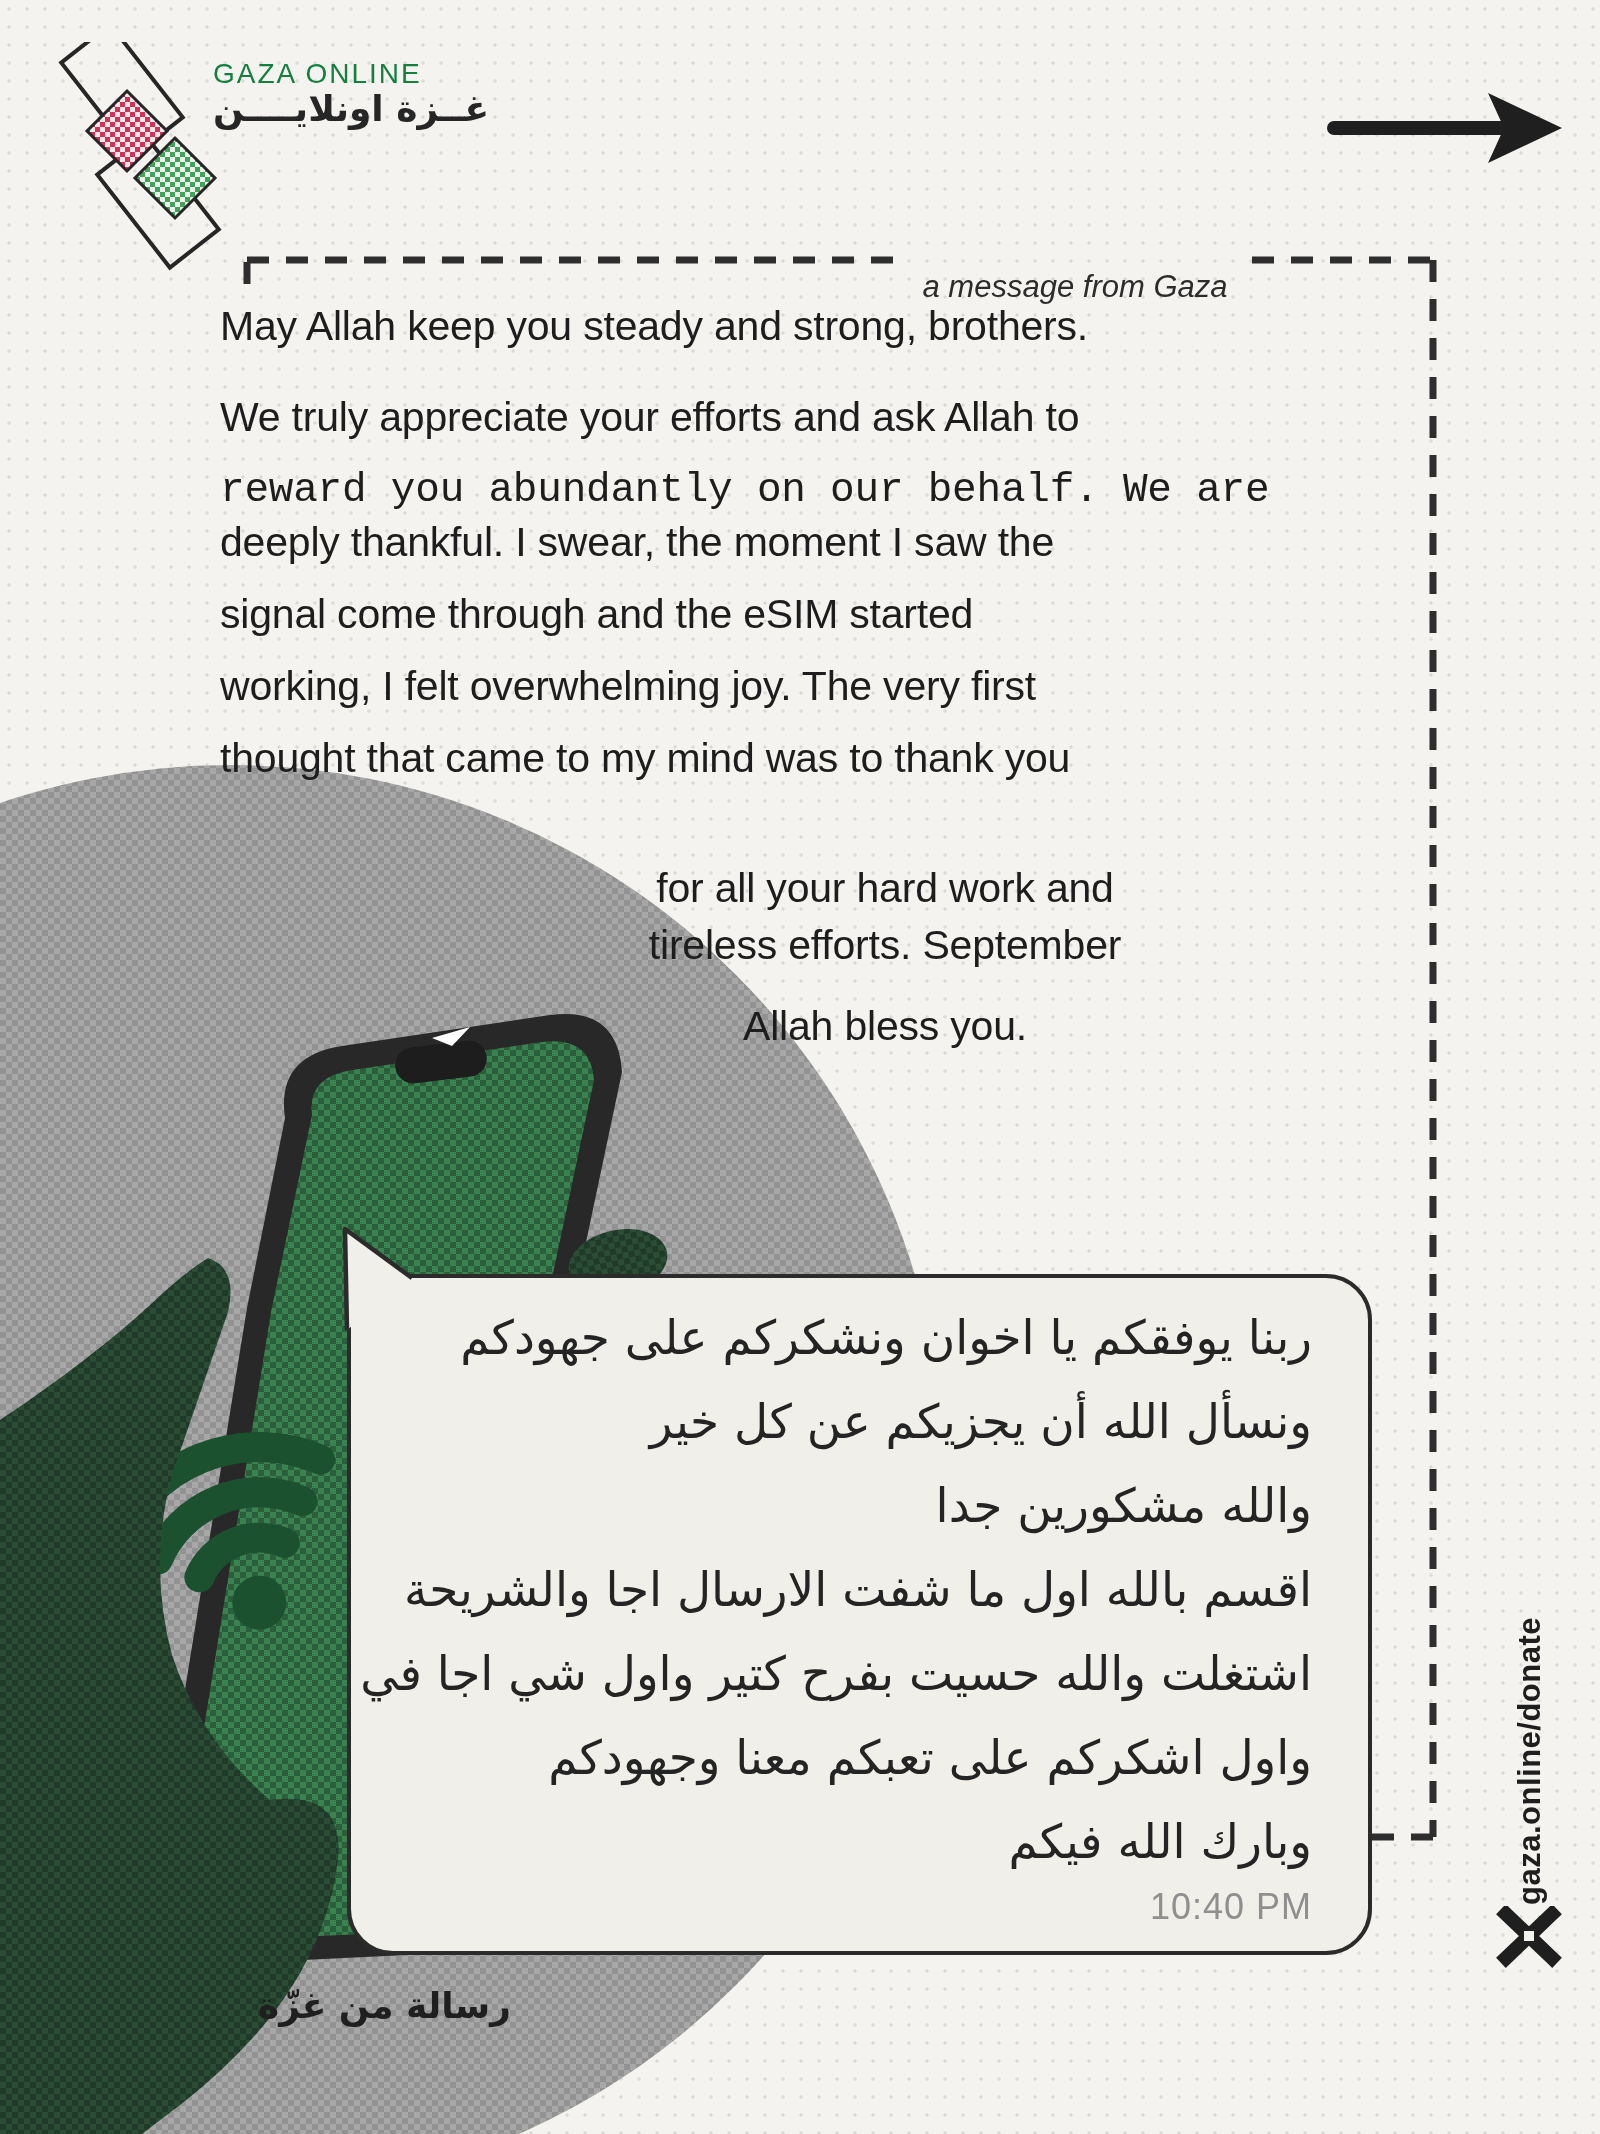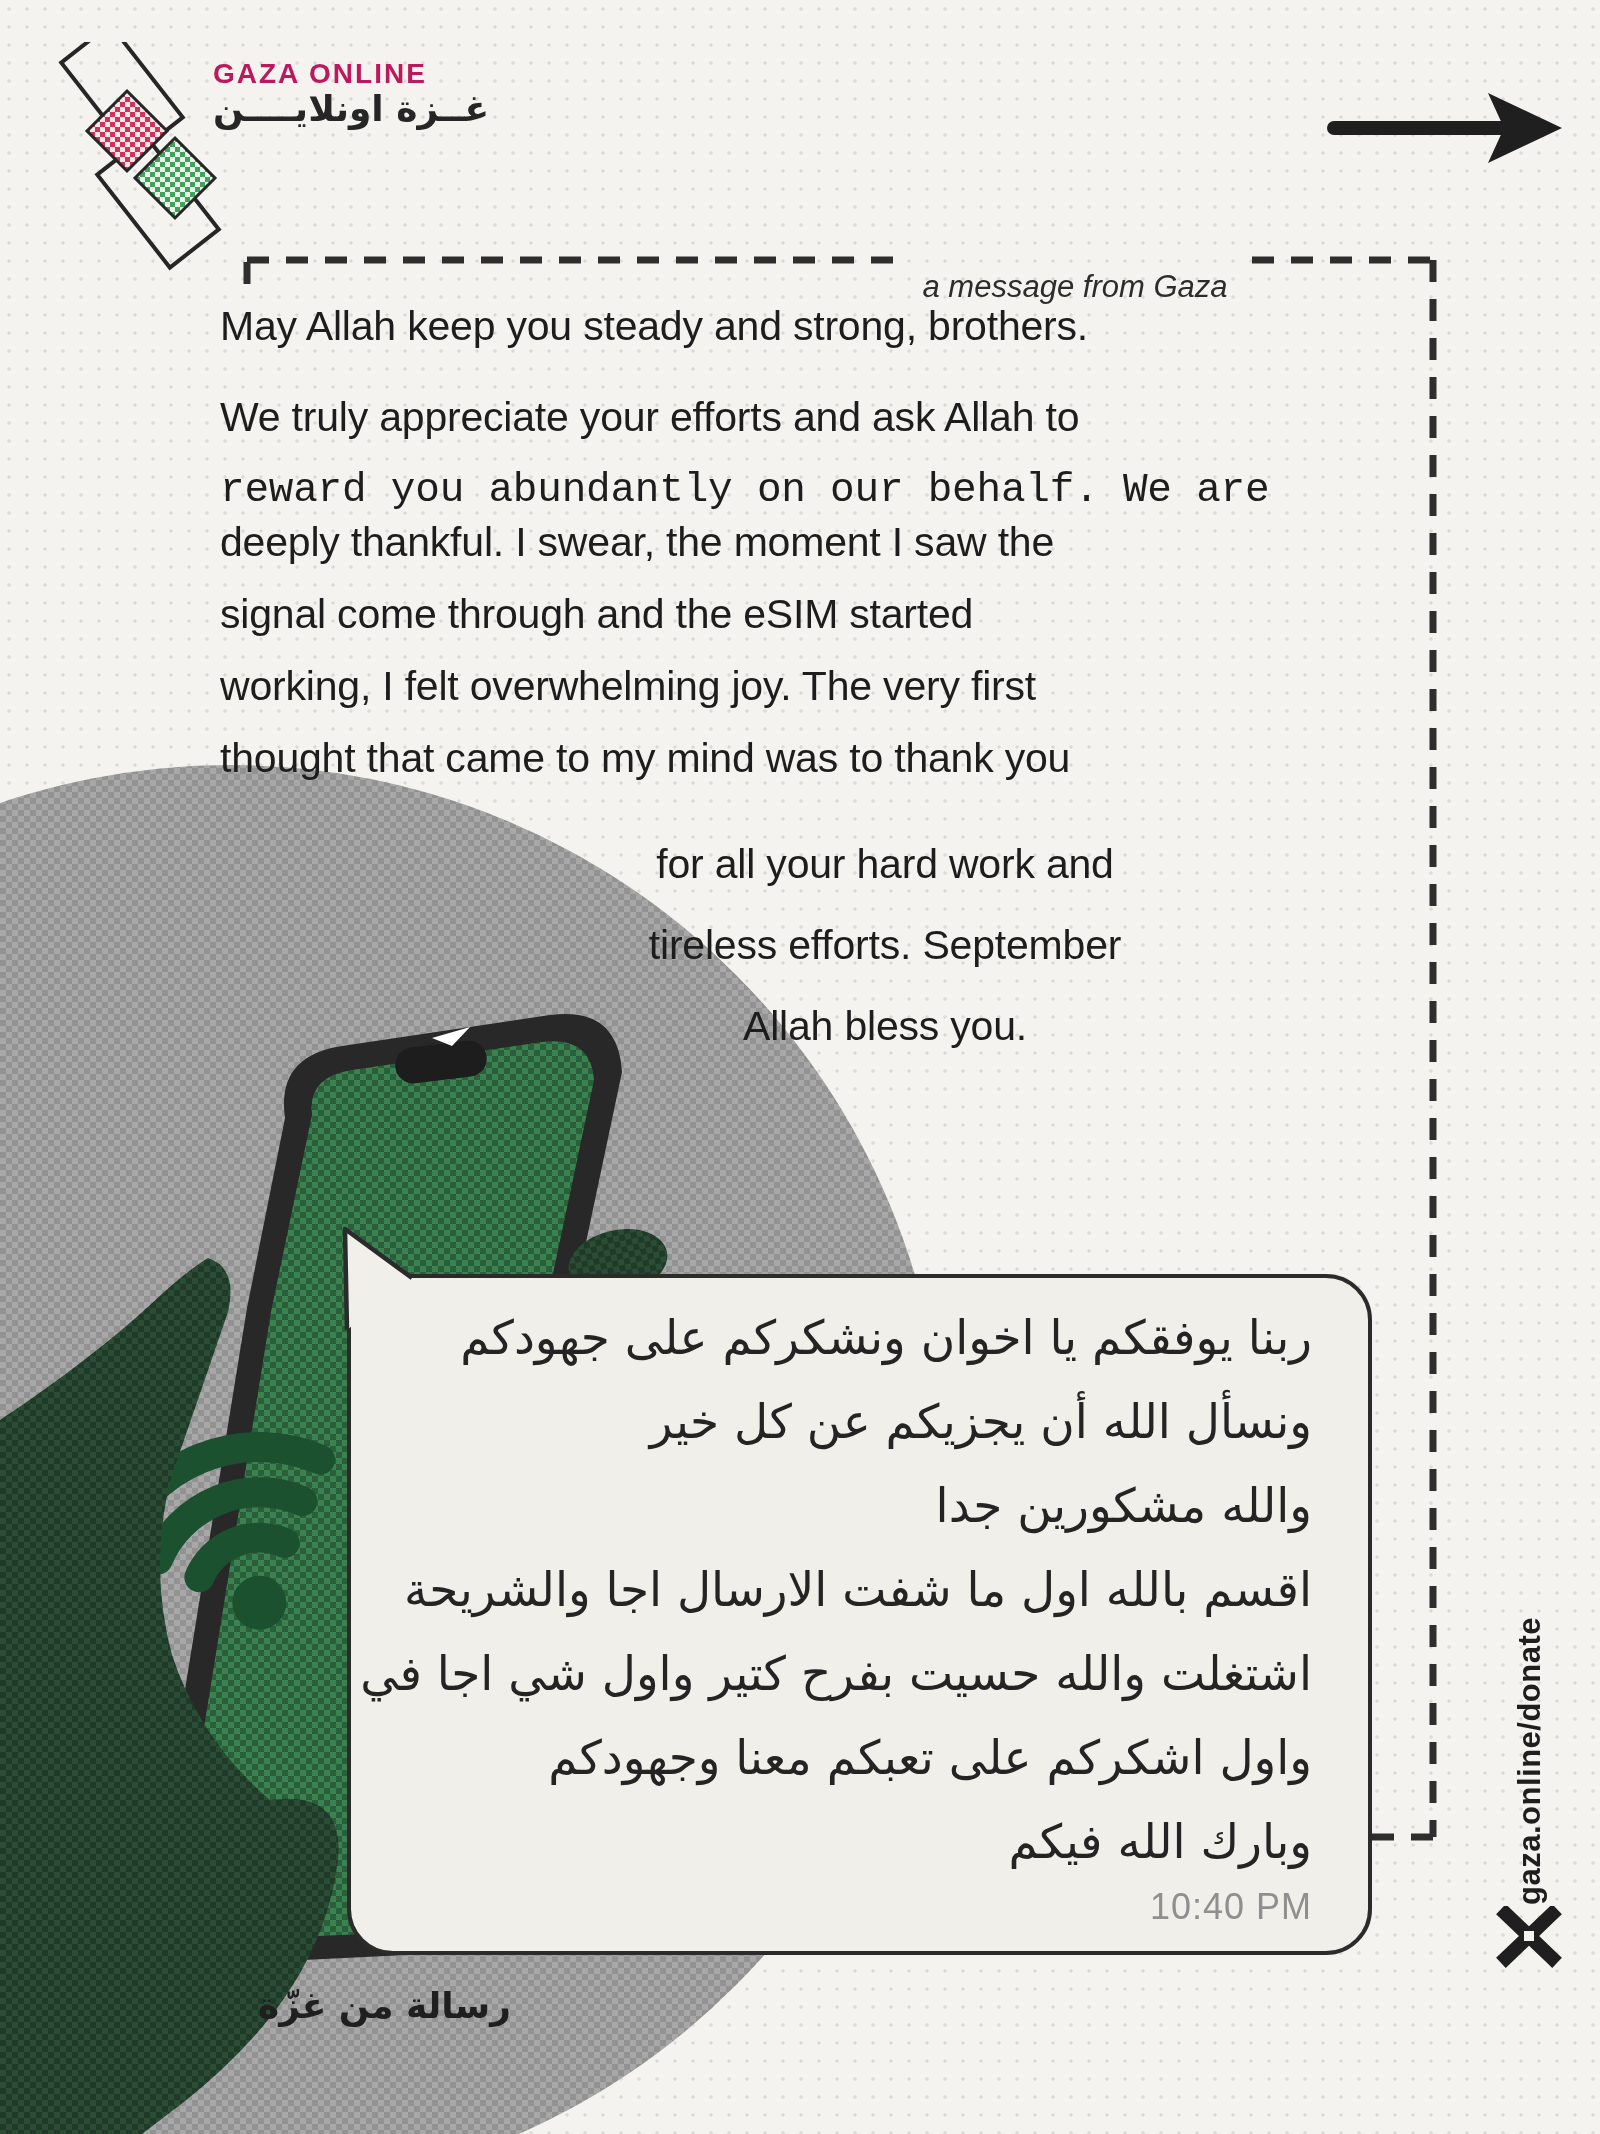--- a/index.html
+++ b/index.html
@@ -6,21 +6,21 @@
   body{
     width:1600px;height:2134px;position:relative;overflow:hidden;
     background-color:#f4f3f0;
     background-image:radial-gradient(#dbdad5 1.5px, transparent 1.7px);
     background-size:18px 18px;
     font-family:"Liberation Sans", sans-serif;
     color:#262626;
   }
   .abs{position:absolute;}
   
-  .brand-name{left:213px;top:58px;font-size:28px;font-weight:700;letter-spacing:2px;color:#be185d;white-space:nowrap;}
+  .brand-name{left:213px;top:58px;font-size:28px;font-weight:400;letter-spacing:2px;color:#15803d;white-space:nowrap;}
   .brand-name-ar{left:213px;top:88px;font-size:36px;font-weight:700;font-family:"DejaVu Sans",sans-serif;direction:rtl;color:#262626;white-space:nowrap;}
   
   .frame-label{left:905px;top:230px;width:340px;text-align:center;font-size:31px;font-style:italic;color:#2c2c2c;white-space:nowrap;z-index:4;margin-top:39px;}
   
   .en-line{left:220px;font-size:41px;line-height:48px;color:#1d1d1d;white-space:nowrap;z-index:4;letter-spacing:-0.2px;}
   .en-line.centered{left:495px;width:780px;text-align:center;}
   
   .bubble{left:347px;top:1274px;width:1025px;height:681px;background:#f0efe9;border:4px solid #2b2b2b;
           border-radius:0 46px 46px 46px;box-sizing:border-box;z-index:2;}
   .ar-text{left:400px;top:1296px;width:912px;z-index:4;direction:rtl;text-align:right;
@@ -138,21 +138,21 @@
 <div class="abs frame-label">a message from Gaza</div>
 
 <div>
   <div class="abs en-line" style="top:302px;">May Allah keep you steady and strong, brothers.</div>
   <div class="abs en-line" style="top:393px;">We truly appreciate your efforts and ask Allah to</div>
   <div class="abs en-line" style="top:466px;font-family:Liberation Mono, monospace;">reward you abundantly on our behalf. We are</div>
   <div class="abs en-line" style="top:518px;">deeply thankful. I swear, the moment I saw the</div>
   <div class="abs en-line" style="top:590px;">signal come through and the eSIM started</div>
   <div class="abs en-line" style="top:662px;">working, I felt overwhelming joy. The very first</div>
   <div class="abs en-line" style="top:734px;">thought that came to my mind was to thank you</div>
-  <div class="abs en-line centered" style="top:840px;text-align:center;">for all your hard work and</div>
+  <div class="abs en-line centered" style="top:864px;text-align:center;">for all your hard work and</div>
   <div class="abs en-line centered" style="top:921px;">tireless efforts. September</div>
   <div class="abs en-line centered" style="top:1002px;">Allah bless you.</div>
 </div>
 
 <div class="abs bubble"></div>
 <svg class="layer tail" width="100" height="130" viewBox="0 0 100 130" style="left:330px;top:1212px;">
   <path d="M15 17 L82 66 L17 118 Z" fill="#f0efe9"></path>
   <path d="M17 118 L15 17 L82 66" fill="none" stroke="#2b2b2b" stroke-width="4.5" stroke-linejoin="round"></path>
 </svg>
 

